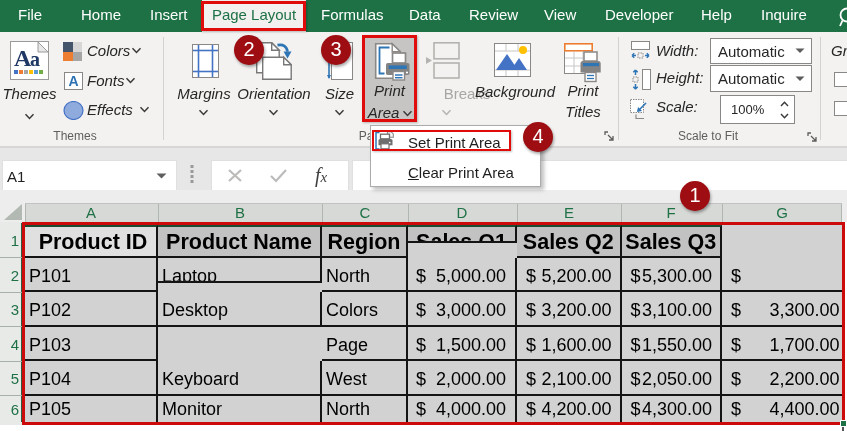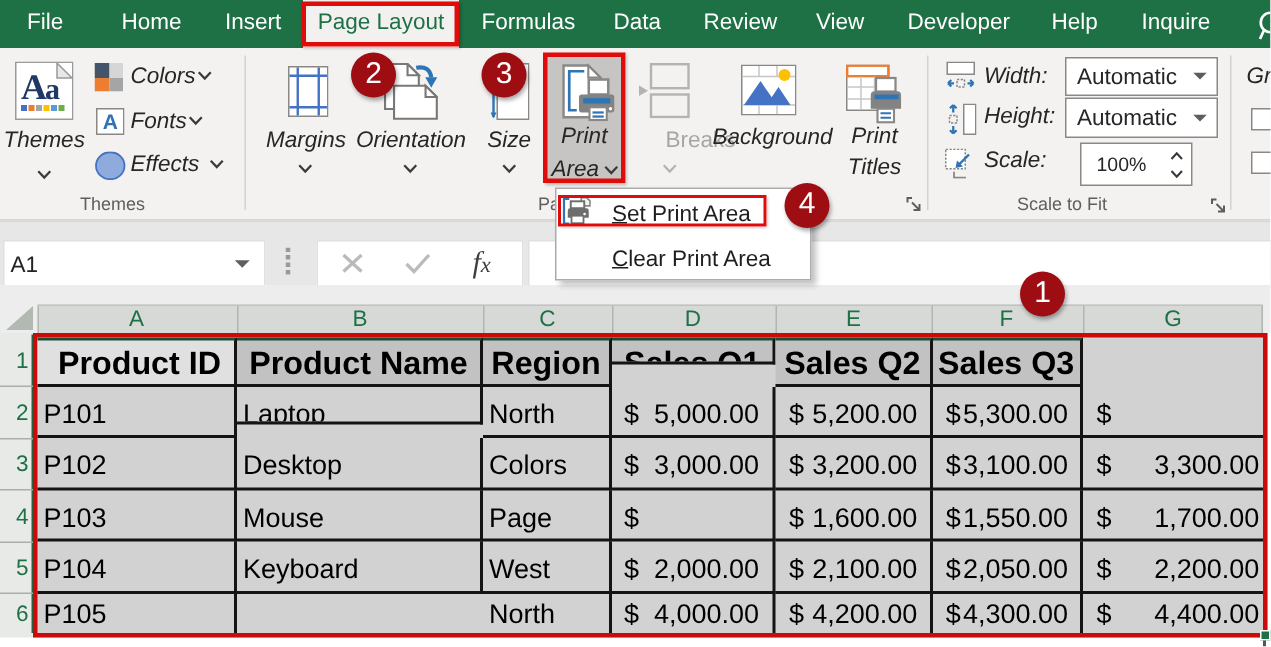--- a/index.html
+++ b/index.html
@@ -182,24 +182,24 @@
   <div class="cell mcell" style="left:596.5px;top:67px;width:100.5px;height:34.5px;line-height:37px;padding:0 8px 0 9px;">
       <span>$</span>
       <span>3,100.00</span>
     </div>
   <div class="cell mcell" style="left:697px;top:67px;width:119.5px;height:34.5px;line-height:37px;padding:0 2px 0 9px;border-right:none;">
       <span>$</span>
       <span>3,300.00</span>
     </div>
 
   <div class="cell" style="left:0;top:101.5px;width:133px;height:34.5px;line-height:37px;padding-left:4px;">P103</div>
-  <div class="cell" style="left:133px;top:101.5px;width:164px;height:34.5px;line-height:37px;padding-left:4px;">Mouse</div>
   <div class="cell" style="left:297px;top:101.5px;width:86px;height:34.5px;line-height:37px;padding-left:4px;">Page</div>
   <div class="cell mcell" style="left:383px;top:101.5px;width:109px;height:34.5px;line-height:37px;padding:0 9px 0 8px;">
       <span>$</span>
+      <span>1,500.00</span>
     </div>
   <div class="cell mcell" style="left:492px;top:101.5px;width:104.5px;height:34.5px;line-height:37px;padding:0 8px 0 9px;">
       <span>$</span>
       <span>1,600.00</span>
     </div>
   <div class="cell mcell" style="left:596.5px;top:101.5px;width:100.5px;height:34.5px;line-height:37px;padding:0 8px 0 9px;">
       <span>$</span>
       <span>1,550.00</span>
     </div>
   <div class="cell mcell" style="left:697px;top:101.5px;width:119.5px;height:34.5px;line-height:37px;padding:0 2px 0 9px;border-right:none;">
@@ -221,20 +221,21 @@
   <div class="cell mcell" style="left:596.5px;top:136px;width:100.5px;height:34.5px;line-height:37px;padding:0 8px 0 9px;">
       <span>$</span>
       <span>2,050.00</span>
     </div>
   <div class="cell mcell" style="left:697px;top:136px;width:119.5px;height:34.5px;line-height:37px;padding:0 2px 0 9px;border-right:none;">
       <span>$</span>
       <span>2,200.00</span>
     </div>
 
   <div class="cell" style="left:0;top:170.5px;width:133px;height:26.5px;line-height:26px;padding-left:4px;border-bottom:none;">P105</div>
+  <div class="cell" style="left:133px;top:170.5px;width:164px;height:26.5px;line-height:26px;padding-left:4px;border-bottom:none;">Monitor</div>
   <div class="cell" style="left:297px;top:170.5px;width:86px;height:26.5px;line-height:26px;padding-left:4px;border-bottom:none;">North</div>
   <div class="cell mcell" style="left:383px;top:170.5px;width:109px;height:26.5px;line-height:26px;padding:0 9px 0 8px;border-bottom:none;">
       <span>$</span>
       <span>4,000.00</span>
     </div>
   <div class="cell mcell" style="left:492px;top:170.5px;width:104.5px;height:26.5px;line-height:26px;padding:0 8px 0 9px;border-bottom:none;">
       <span>$</span>
       <span>4,200.00</span>
     </div>
   <div class="cell mcell" style="left:596.5px;top:170.5px;width:100.5px;height:26.5px;line-height:26px;padding:0 8px 0 9px;border-bottom:none;">

